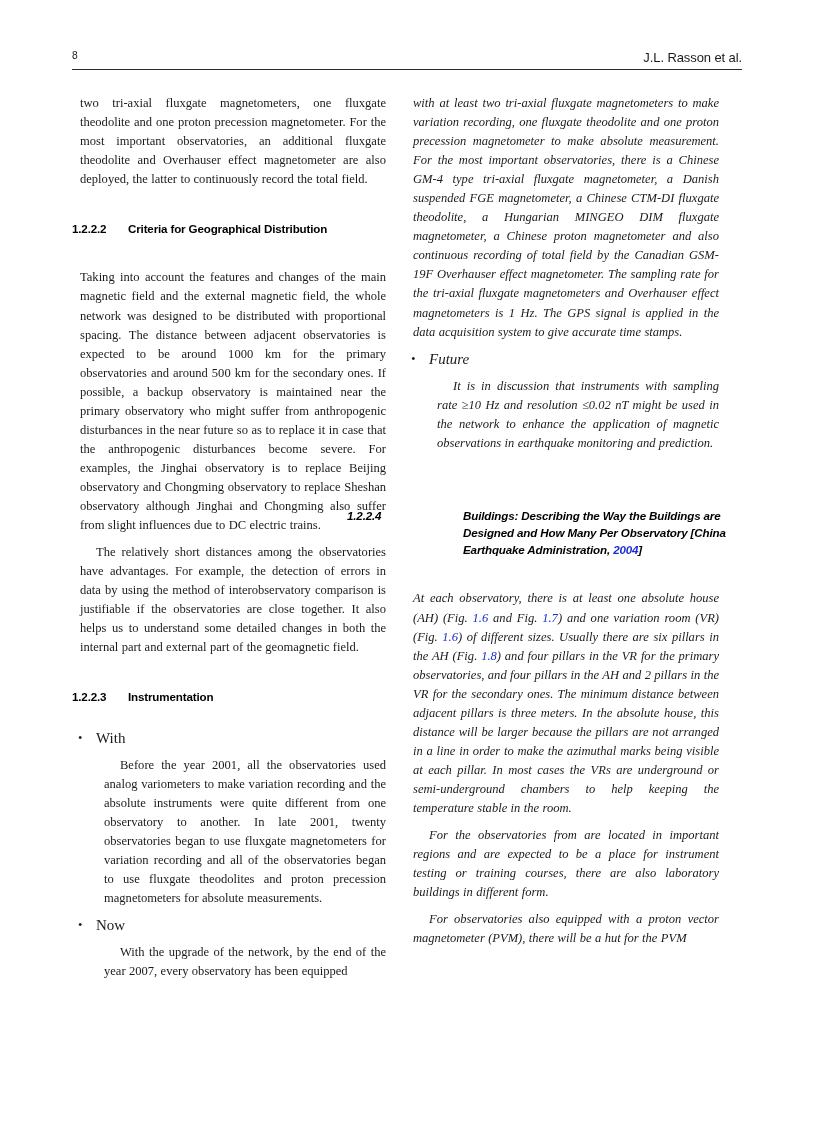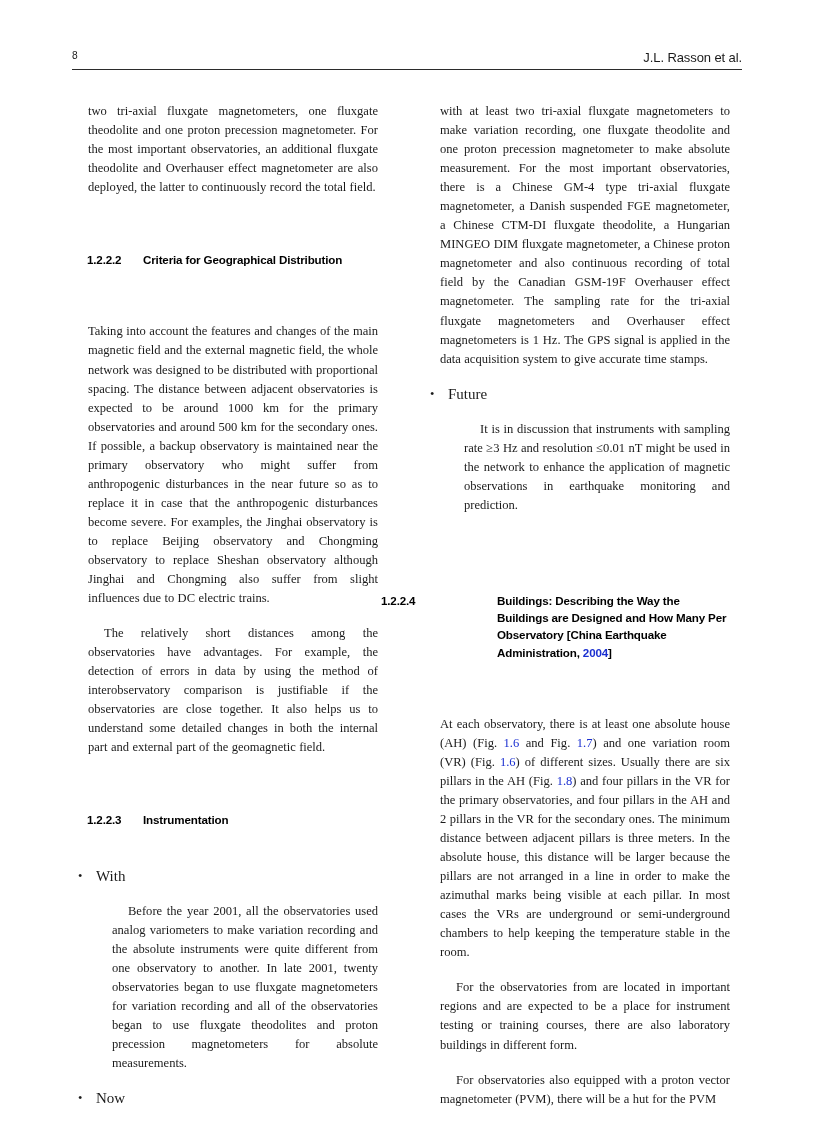--- a/index.html
+++ b/index.html
@@ -56,42 +56,42 @@
     top: 86px;
     width: 670px;
     height: 940px;
   }
   .col {
     position: absolute;
     top: 0;
     width: 322px;
   }
   .col-left  { left: 0px; }
-  .col-right { left: 352px; }
+  .col-right { left: 333px; font-style: italic; }
 
   p, .bullet-line, .sub-para {
     font-size: 12.55px;
     line-height: 19.05px;
     text-align: justify;
     text-justify: inter-word;
-    margin: 16px;
+    margin: 8px;
     -webkit-hyphens: none;
     hyphens: none;
     word-spacing: 0.02em;
   }
   p.first { text-indent: 0; }
   p.cont  { text-indent: 16px; }
 
   
   h2.sec {
     font-family: "Liberation Sans", "DejaVu Sans", sans-serif;
     font-weight: bold;
     font-size: 11.6px;
     line-height: 17.2px;
-    margin: 15px;
+    margin: 0;
     color: #000000;
     letter-spacing: -0.15px;
   }
   h2.sec .num {
     display: inline-block;
     width: 56px;
   }
   h2.sec.hang {
     padding-left: 58px;
     text-indent: -58px;
@@ -171,21 +171,21 @@
 
     </div>
 
     <div class="col col-right">
 
       <p class="first">with at least two tri-axial fluxgate magnetometers to make variation recording, one fluxgate theodolite and one proton precession magnetometer to make absolute measurement. For the most important observatories, there is a Chinese GM-4 type tri-axial fluxgate magnetometer, a Danish suspended FGE magnetometer, a Chinese CTM-DI fluxgate theodolite, a Hungarian MINGEO DIM fluxgate magnetometer, a Chinese proton magnetometer and also continuous recording of total field by the Canadian GSM-19F Overhauser effect magnetometer. The sampling rate for the tri-axial fluxgate magnetometers and Overhauser effect magnetometers is 1 Hz. The GPS signal is applied in the data acquisition system to give accurate time stamps.</p>
 
       <div class="bullet">
         <span class="dot">•</span>
         <div class="blabel">Future</div>
-        <p>It is in discussion that instruments with sampling rate ≥3 Hz and resolution ≤0.01 nT might be used in the network to enhance the application of magnetic observations in earthquake monitoring and prediction.</p>
+        <p>It is in discussion that instruments with sampling rate ≥10 Hz and resolution ≤0.02 nT might be used in the network to enhance the application of magnetic observations in earthquake monitoring and prediction.</p>
       </div>
 
       <div class="spacer-xl"></div>
 
       <h2 class="sec hang"><span class="num">1.2.2.4</span><span>Buildings: Describing the Way the Buildings are Designed and How Many Per Observatory [China Earthquake Administration, </span><span class="link">2004</span><span>]</span></h2>
 
       <div class="spacer-lg"></div>
 
       <p class="first"><span>At each observatory, there is at least one absolute house (AH) (Fig. </span><span class="link">1.6</span><span> and Fig. </span><span class="link">1.7</span><span>) and one variation room (VR) (Fig. </span><span class="link">1.6</span><span>) of different sizes. Usually there are six pillars in the AH (Fig. </span><span class="link">1.8</span><span>) and four pillars in the VR for the primary observatories, and four pillars in the AH and 2 pillars in the VR for the secondary ones. The minimum distance between adjacent pillars is three meters. In the absolute house, this distance will be larger because the pillars are not arranged in a line in order to make the azimuthal marks being visible at each pillar. In most cases the VRs are underground or semi-underground chambers to help keeping the temperature stable in the room.</span></p>
 

